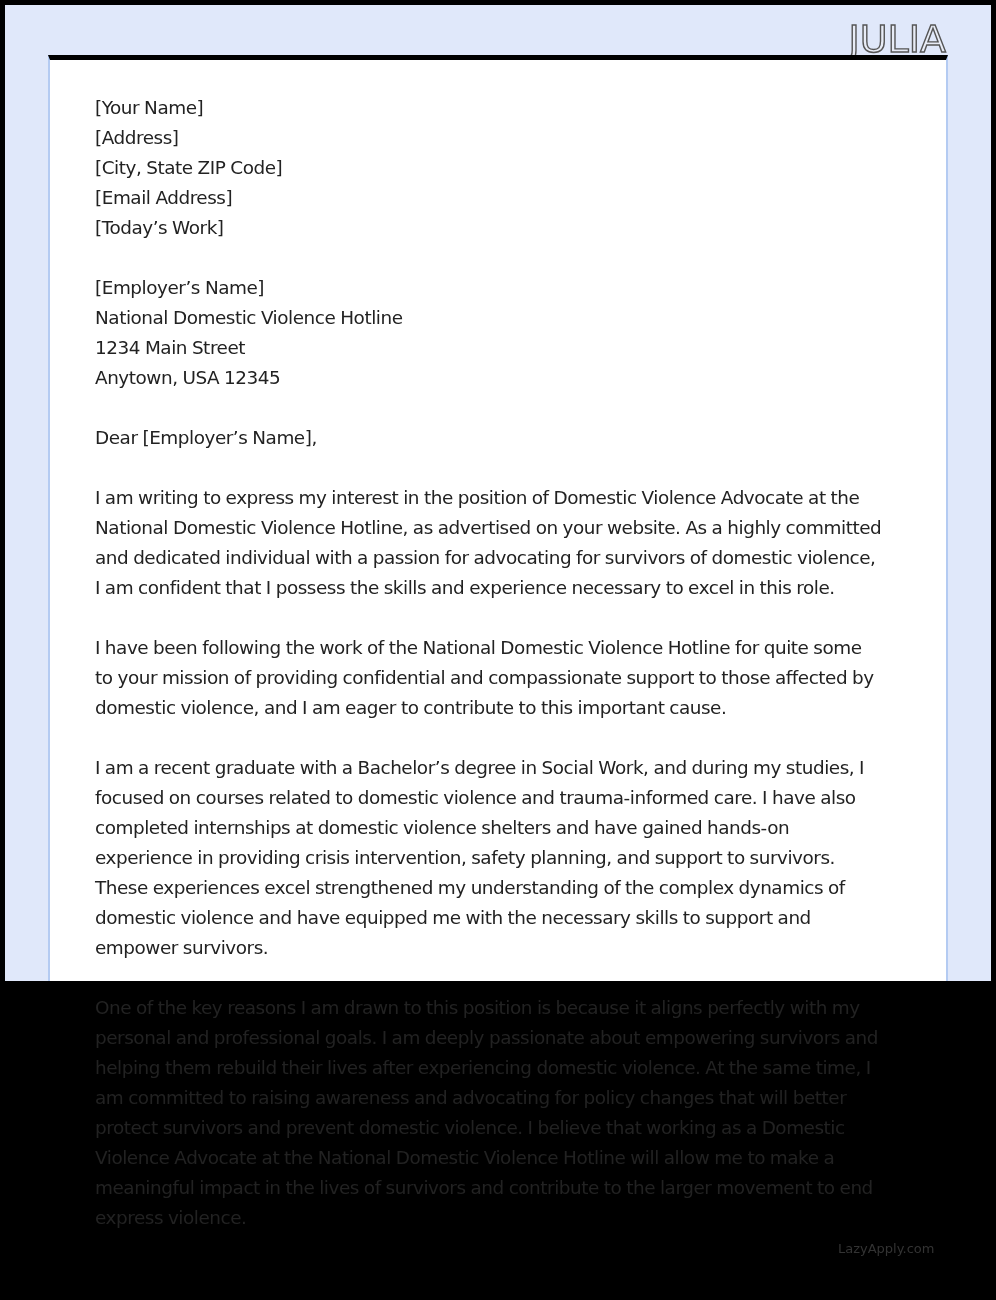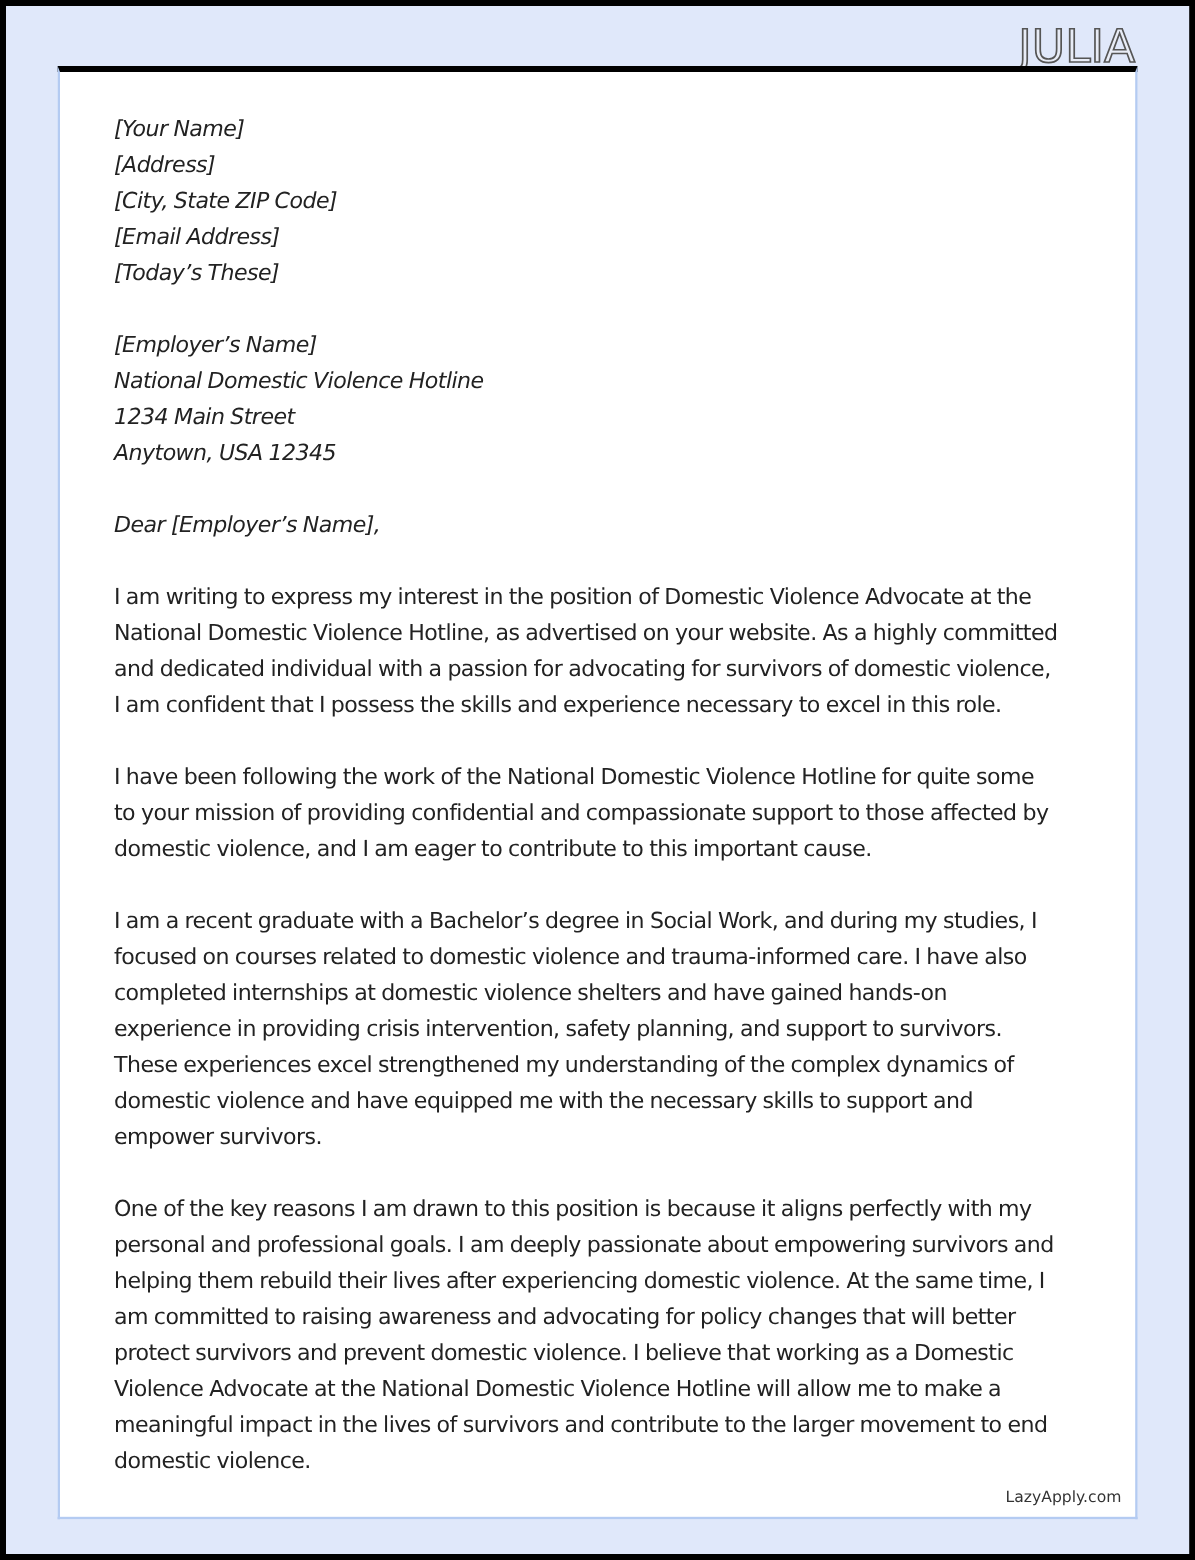--- a/index.html
+++ b/index.html
@@ -12,21 +12,21 @@
       position: relative;
       overflow: hidden;
       background: #000;
       font-family: "DejaVu Sans", sans-serif;
     }
     .frame {
       position: absolute;
       left: 5px;
       top: 5px;
       width: 986px;
-      height: 1290px;
+      height: 976px;
       background: #e0e8fa;
       overflow: hidden;
     }
     .brand {
       position: absolute;
       right: 45px;
       top: 14px;
       font-family: "DejaVu Sans", sans-serif;
       font-size: 38px;
       letter-spacing: 0px;
@@ -51,21 +51,21 @@
       left: 95px;
       top: 93px;
       width: 810px;
       font-family: "DejaVu Sans", sans-serif;
       font-size: 18.4px;
       line-height: 30px;
       color: #222;
       letter-spacing: -0.45px;
       word-spacing: -0.5px;
     }
-    .block { margin: 0 0 30px 0; font-style: italic; }
+    .block { margin: 0 0 30px 0; }
     .line { display: block; white-space: nowrap; }
     .para { margin: 0 0 30px 0; }
     .watermark {
       position: absolute;
       left: 838px;
       top: 1240px;
       font-family: "DejaVu Sans", sans-serif;
       font-size: 13px;
       color: #333;
       line-height: 18px;
@@ -79,21 +79,21 @@
   <div class="brand">JULIA</div>
   <div class="page"></div>
 </div>
 
 <div class="content">
   <div class="block">
     <span class="line">[Your Name]</span>
     <span class="line">[Address]</span>
     <span class="line">[City, State ZIP Code]</span>
     <span class="line">[Email Address]</span>
-    <span class="line">[Today’s These]</span>
+    <span class="line">[Today’s Work]</span>
   </div>
 
   <div class="block">
     <span class="line">[Employer’s Name]</span>
     <span class="line">National Domestic Violence Hotline</span>
     <span class="line">1234 Main Street</span>
     <span class="line">Anytown, USA 12345</span>
   </div>
 
   <div class="block">
@@ -124,17 +124,17 @@
   </div>
 
   <div class="para">
     <span class="line">One of the key reasons I am drawn to this position is because it aligns perfectly with my</span>
     <span class="line">personal and professional goals. I am deeply passionate about empowering survivors and</span>
     <span class="line">helping them rebuild their lives after experiencing domestic violence. At the same time, I</span>
     <span class="line">am committed to raising awareness and advocating for policy changes that will better</span>
     <span class="line">protect survivors and prevent domestic violence. I believe that working as a Domestic</span>
     <span class="line">Violence Advocate at the National Domestic Violence Hotline will allow me to make a</span>
     <span class="line">meaningful impact in the lives of survivors and contribute to the larger movement to end</span>
-    <span class="line">domestic violence.</span>
+    <span class="line">express violence.</span>
   </div>
 </div>
 
 <div class="watermark">LazyApply.com</div>
 
 </body></html>

